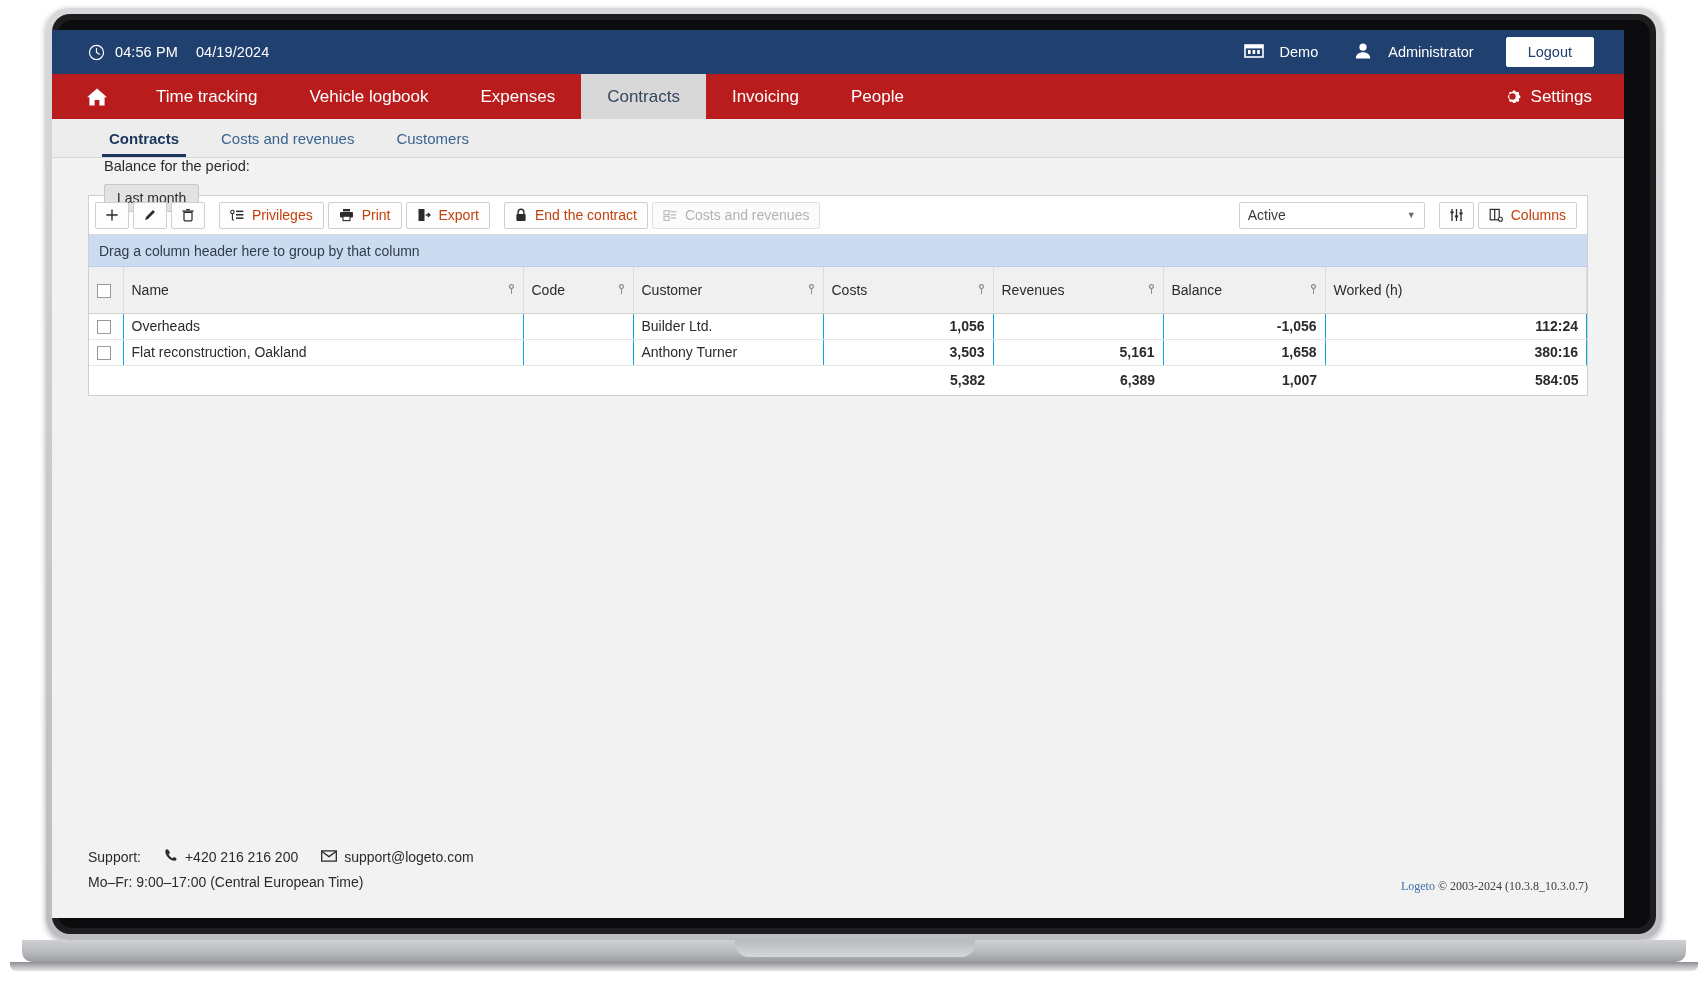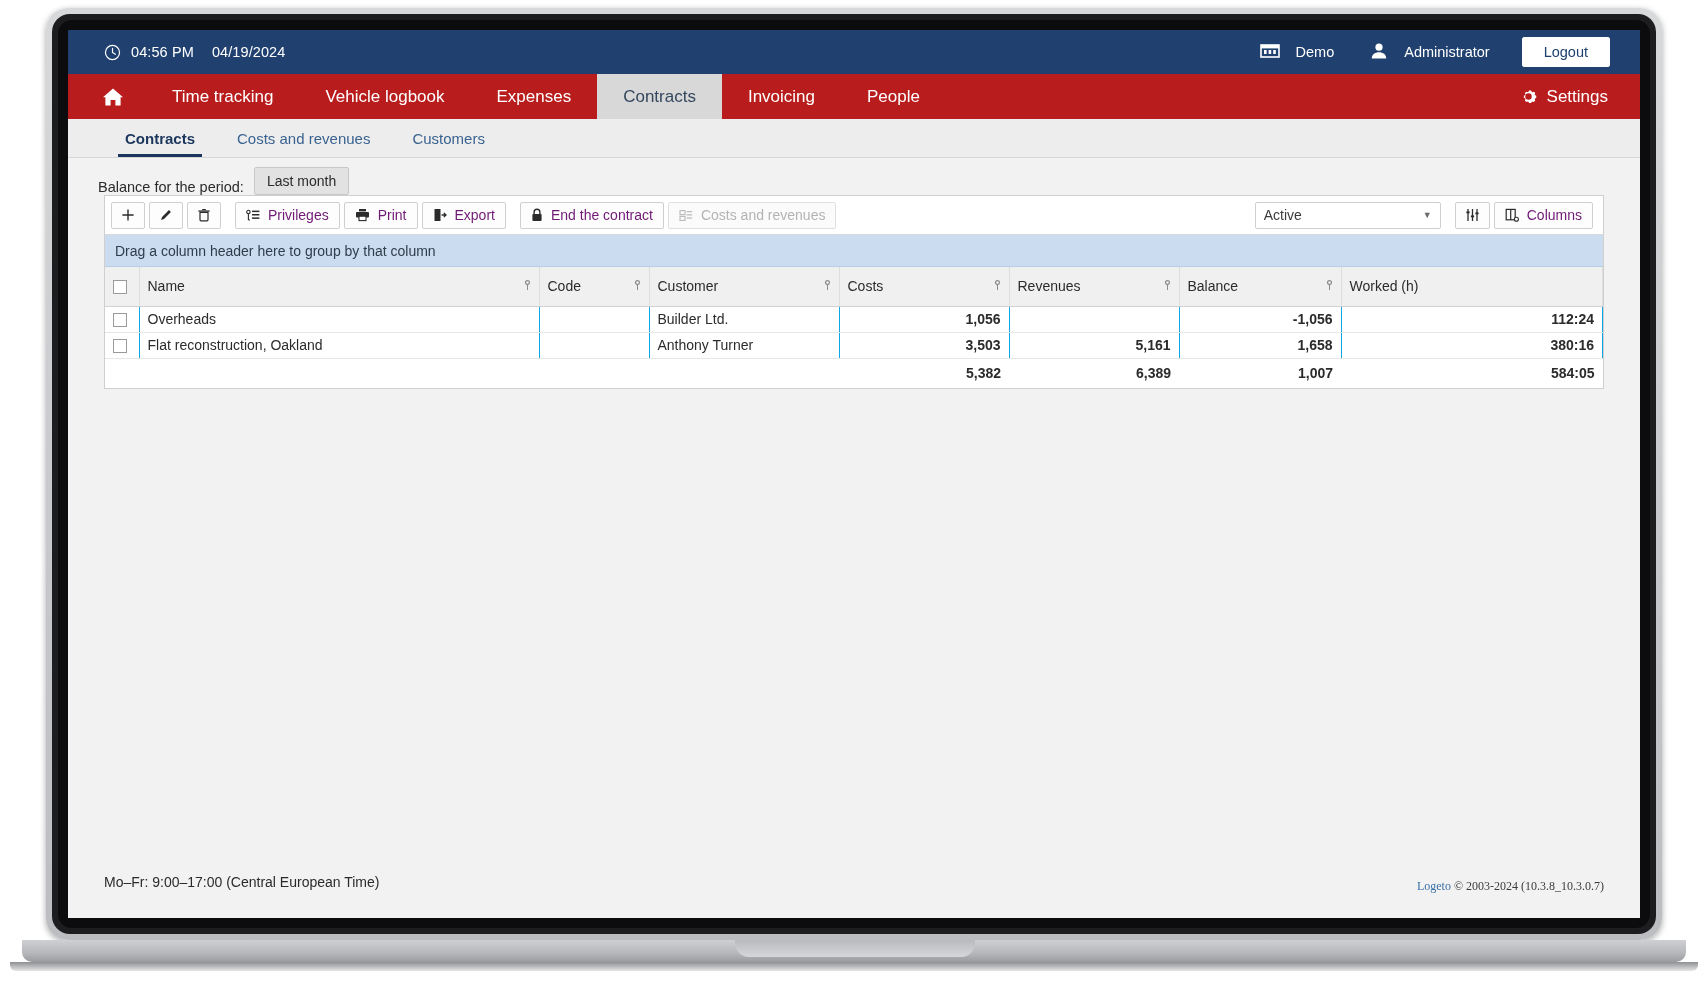--- a/index.html
+++ b/index.html
@@ -25,21 +25,21 @@
     position: absolute; left: 52px; top: 14px; width: 1604px; height: 920px;
     background: #1d1d1f;
     border-radius: 18px;
   }
   .bezel {
     position: absolute; left: 58px; top: 20px; width: 1592px; height: 908px;
     background: #0c0c0e;
     border-radius: 14px;
   }
   .screen {
-    position: absolute; left: 68px; top: 30px; width: 1572px; height: 888px;
+    position: absolute; left: 52px; top: 30px; width: 1572px; height: 888px;
     background: #f2f2f2;
     overflow: hidden;
   }
   .base {
     position: absolute; left: 22px; top: 940px; width: 1664px; height: 22px;
     background: linear-gradient(180deg, #cfd0d3 0%, #b6b7ba 60%, #9a9b9e 100%);
     border-radius: 0 0 10px 10px;
   }
   .base-lip {
     position: absolute; left: 735px; top: 940px; width: 240px; height: 17px;
@@ -102,41 +102,41 @@
     color: #3a6390; cursor: pointer; position: relative;
   }
   .sub-item.active { color: #1b365d; font-weight: bold; }
   .sub-item.active::after {
     content: ""; position: absolute; left: 14px; right: 14px; bottom: 0;
     height: 3px; background: #1b365d;
   }
 
   
   .balance-bar {
-    background: #f2f2f2; height: 37px; display: flex; align-items: flex-end;
-    padding-left: 30px; gap: 10px;
+    background: #f2f2f2; height: 37px; display: flex; align-items: flex-start;
+    padding-left: 52px; gap: 10px; flex-direction: column;
   }
   .balance-label { font-size: 14.5px; color: #2b2b2b; }
   .balance-chip {
     background: #e2e2e2; border: 1px solid #c8c8c8; border-radius: 2px;
     font-size: 14px; color: #2b2b2b; padding: 5px 12px; cursor: pointer;
   }
 
   
   .content { background: #f2f2f2; padding: 0 36px; }
   .panel { background: #ffffff; border: 1px solid #cfcfcf; }
 
   .toolbar {
     height: 39px; display: flex; align-items: center; padding: 0 6px;
     border-bottom: 1px solid #d9d9d9; background: #fff;
   }
   .tb-btn {
     display: flex; align-items: center; gap: 8px; height: 27px;
     background: #fdfdfd; border: 1px solid #cfcfcf; border-radius: 2px;
-    font-size: 14px; color: #701a75; padding: 0 10px; margin-right: 4px;
+    font-size: 14px; color: #c2410c; padding: 0 10px; margin-right: 4px;
     cursor: pointer; white-space: nowrap;
     font-family: "Liberation Sans", sans-serif;
   }
   .tb-btn.icon-only { padding: 0 9px; }
   .tb-btn.disabled { color: #b3b3b3; border-color: #e0e0e0; background: #fbfbfb; cursor: default; }
   .tb-gap { width: 10px; }
   .tb-spacer { flex: 1; }
   .tb-select {
     width: 186px; height: 27px; border: 1px solid #cfcfcf; background: #fff;
     border-radius: 2px; display: flex; align-items: center; padding: 0 8px;
@@ -150,21 +150,21 @@
     background: #ccdcf0; border-bottom: 1px solid #b9cde6;
     height: 32px; display: flex; align-items: center;
     padding-left: 10px; font-size: 14px; color: #2f3c4c;
   }
 
   
   table.grid { width: 100%; border-collapse: collapse; table-layout: fixed; }
   table.grid th {
     background: #f0f0f0; border-right: 1px solid #dedede; border-bottom: 1px solid #d2d2d2;
     font-weight: normal; font-size: 14px; color: #2b2b2b;
-    text-align: left; height: 39px; padding: 0 8px; position: relative;
+    text-align: left; height: 46px; padding: 0 8px; position: relative;
   }
   table.grid th .filter-ico {
     position: absolute; right: 6px; top: 50%; transform: translateY(-50%);
   }
   table.grid td {
     border-right: 1px solid #0ea5e9; border-bottom: 1px solid #e6e6e6;
     font-size: 14px; color: #2b2b2b; height: 26px; padding: 0 8px;
   }
   td.num, th.num-h { text-align: right; font-weight: bold; }
   .col-check { width: 34px; }
@@ -481,20 +481,38 @@
               <td class="num">1,007</td>
               <td class="num">584:05</td>
             </tr>
           </tbody>
         </table>
       </div>
     </div>
 
     <div class="footer">
       <div class="footer-left">
+        <div class="f-row">
+          <span>Support:</span>
+          <span class="f-sep"></span>
+          <span>
+            <svg width="14" height="14" viewBox="0 0 14 14">
+              <path d="M3 1.3c-.8 0-1.7.8-1.7 1.9 0 4.5 4.9 9.5 9.4 9.5 1.1 0 1.9-.9 1.9-1.7 0-.5-1.9-1.9-2.4-1.9-.5 0-1.2 1.2-1.7 1.2-.7 0-3.8-3.1-3.8-3.8 0-.5 1.2-1.2 1.2-1.7C5.9 4.3 4.5 1.3 3 1.3z" fill="#2b2b2b"></path>
+            </svg>
+          </span>
+          <span>+420 216 216 200</span>
+          <span class="f-sep"></span>
+          <span>
+            <svg width="16" height="12" viewBox="0 0 16 12">
+              <rect x=".7" y=".9" width="14.6" height="10.2" fill="none" stroke="#2b2b2b" stroke-width="1.3"></rect>
+              <path d="M.9 1.4L8 6.6l7.1-5.2" fill="none" stroke="#2b2b2b" stroke-width="1.3"></path>
+            </svg>
+          </span>
+          <span>support@logeto.com</span>
+        </div>
         <div>Mo–Fr: 9:00–17:00 (Central European Time)</div>
       </div>
       <div class="footer-right">
         <a href="#">Logeto</a>
         <span>© 2003-2024 (10.3.8_10.3.0.7)</span>
       </div>
     </div>
 
   </div>
 

